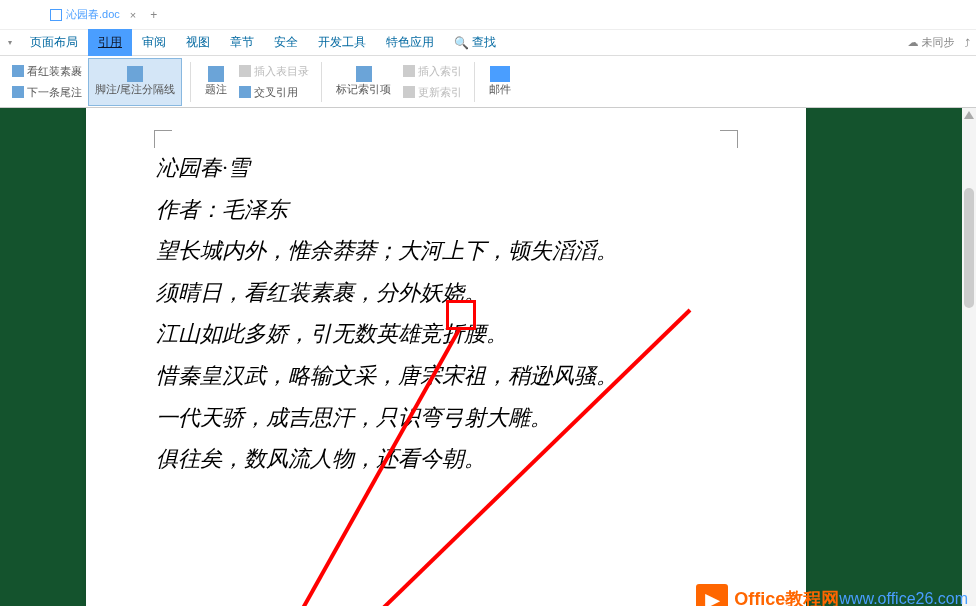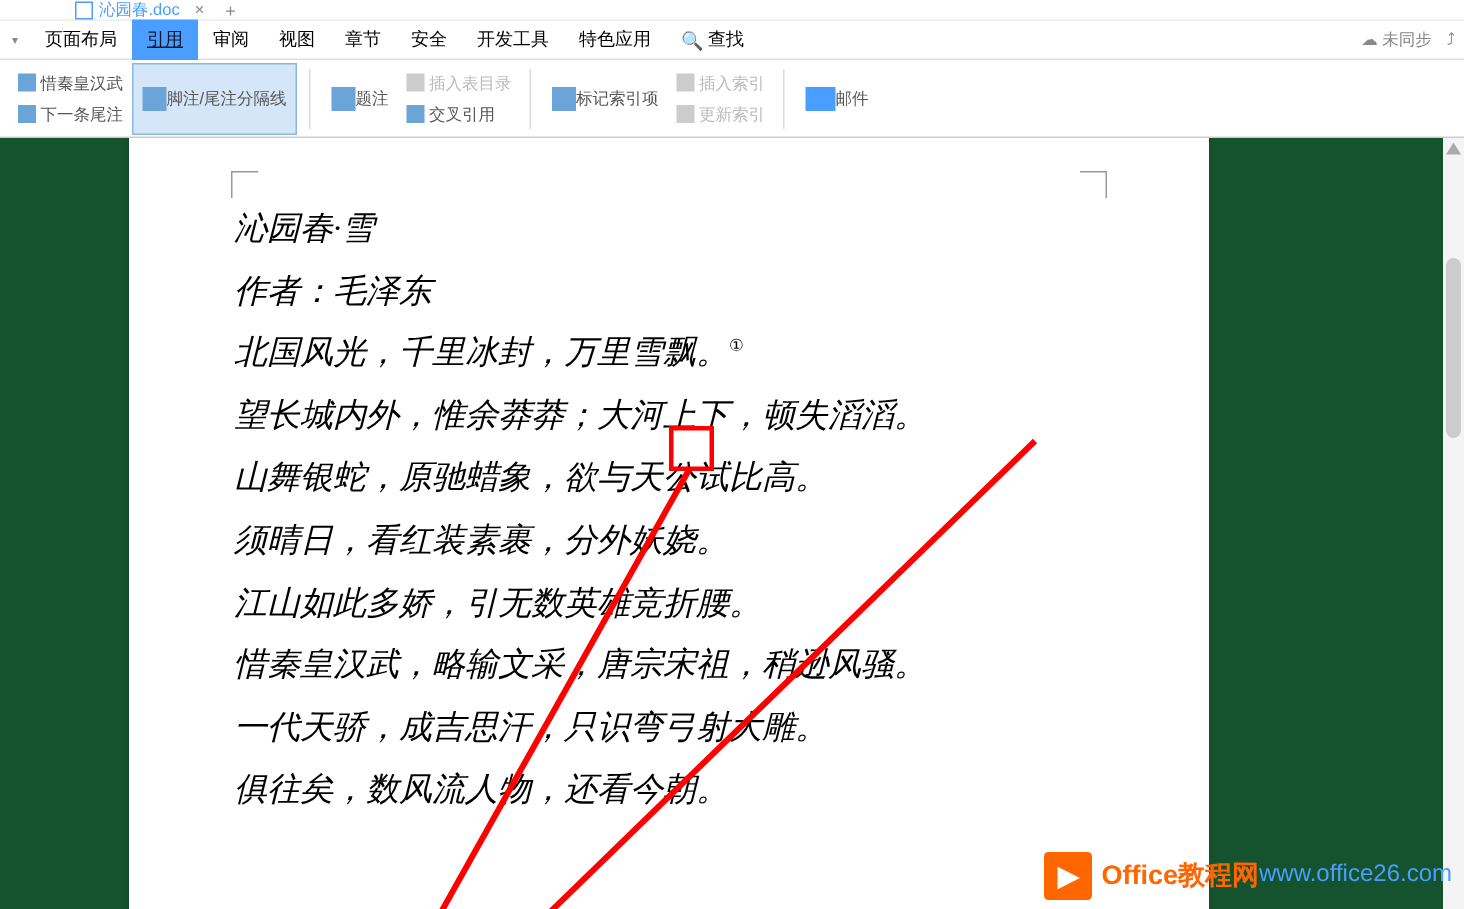--- a/index.html
+++ b/index.html
@@ -6,21 +6,21 @@
     body {
       font-family: "Microsoft YaHei", sans-serif;
       font-size: 12px;
       background: #e8e8e8;
       width: 976px;
       height: 606px;
       overflow: hidden;
       position: relative;
     }
     .title-bar {
-      height: 14px;
+      height: 30px;
       background: #fff;
       display: flex;
       align-items: center;
       padding-left: 50px;
       border-bottom: 1px solid #eee;
     }
     .doc-tab {
       display: flex;
       align-items: center;
       color: #4a9eff;
@@ -36,21 +36,21 @@
       height: 26px;
       background: #fff;
       display: flex;
       align-items: center;
       padding-left: 0;
       border-bottom: 1px solid #ddd;
     }
     .menu-item {
       padding: 5px 10px;
       font-size: 12px;
-      color: #000000;
+      color: #0369a1;
       cursor: pointer;
       display: flex;
       align-items: center;
       gap: 3px;
     }
     .menu-item.active {
       background: #4a9eff;
       color: #0f172a;
       text-decoration: underline;
     }
@@ -94,21 +94,21 @@
       align-items: center;
       gap: 3px;
       padding: 2px 4px;
       font-size: 11px;
       color: #555;
       cursor: pointer;
     }
     .ribbon-btn-small.disabled { color: #bbb; }
     .ribbon-btn-large {
       display: flex;
-      flex-direction: row;
+      flex-direction: column;
       align-items: center;
       justify-content: center;
       padding: 2px 6px;
       font-size: 11px;
       color: #555;
       cursor: pointer;
       text-align: center;
       height: 48px;
     }
     .ribbon-btn-large.selected {
@@ -268,21 +268,21 @@
     <span>☁ <span>未同步</span></span>
     <span>⤴</span>
   </div>
 </div>
 
 <div class="ribbon">
   <div class="ribbon-group">
     <div class="ribbon-stack">
       <div class="ribbon-btn-small">
         <span class="ribbon-icon sm"></span>
-        <span>惜秦皇汉武</span>
+        <span>看红装素裹</span>
       </div>
       <div class="ribbon-btn-small">
         <span class="ribbon-icon sm"></span>
         <span>下一条尾注</span>
       </div>
     </div>
     <div class="ribbon-btn-large selected">
       <span class="ribbon-icon"></span>
       <span>脚注/尾注分隔线</span>
     </div>
@@ -330,23 +330,21 @@
   </div>
 </div>
 
 <div class="editor-area">
   <div class="page">
     <div class="corner-tl"></div>
     <div class="corner-tr"></div>
     <div class="doc-content">
       <div class="doc-line">沁园春·雪</div>
       <div class="doc-line">作者：毛泽东</div>
-      <div class="doc-line"><span>北国风光，千里冰封，万里雪飘。</span><sup class="footnote-mark">①</sup></div>
       <div class="doc-line">望长城内外，惟余莽莽；大河上下，顿失滔滔。</div>
-      <div class="doc-line">山舞银蛇，原驰蜡象，欲与天公试比高。</div>
       <div class="doc-line">须晴日，看红装素裹，分外妖娆。</div>
       <div class="doc-line">江山如此多娇，引无数英雄竞折腰。</div>
       <div class="doc-line">惜秦皇汉武，略输文采，唐宗宋祖，稍逊风骚。</div>
       <div class="doc-line">一代天骄，成吉思汗，只识弯弓射大雕。</div>
       <div class="doc-line">俱往矣，数风流人物，还看今朝。</div>
     </div>
   </div>
 
   <div class="red-box-1"></div>
 

